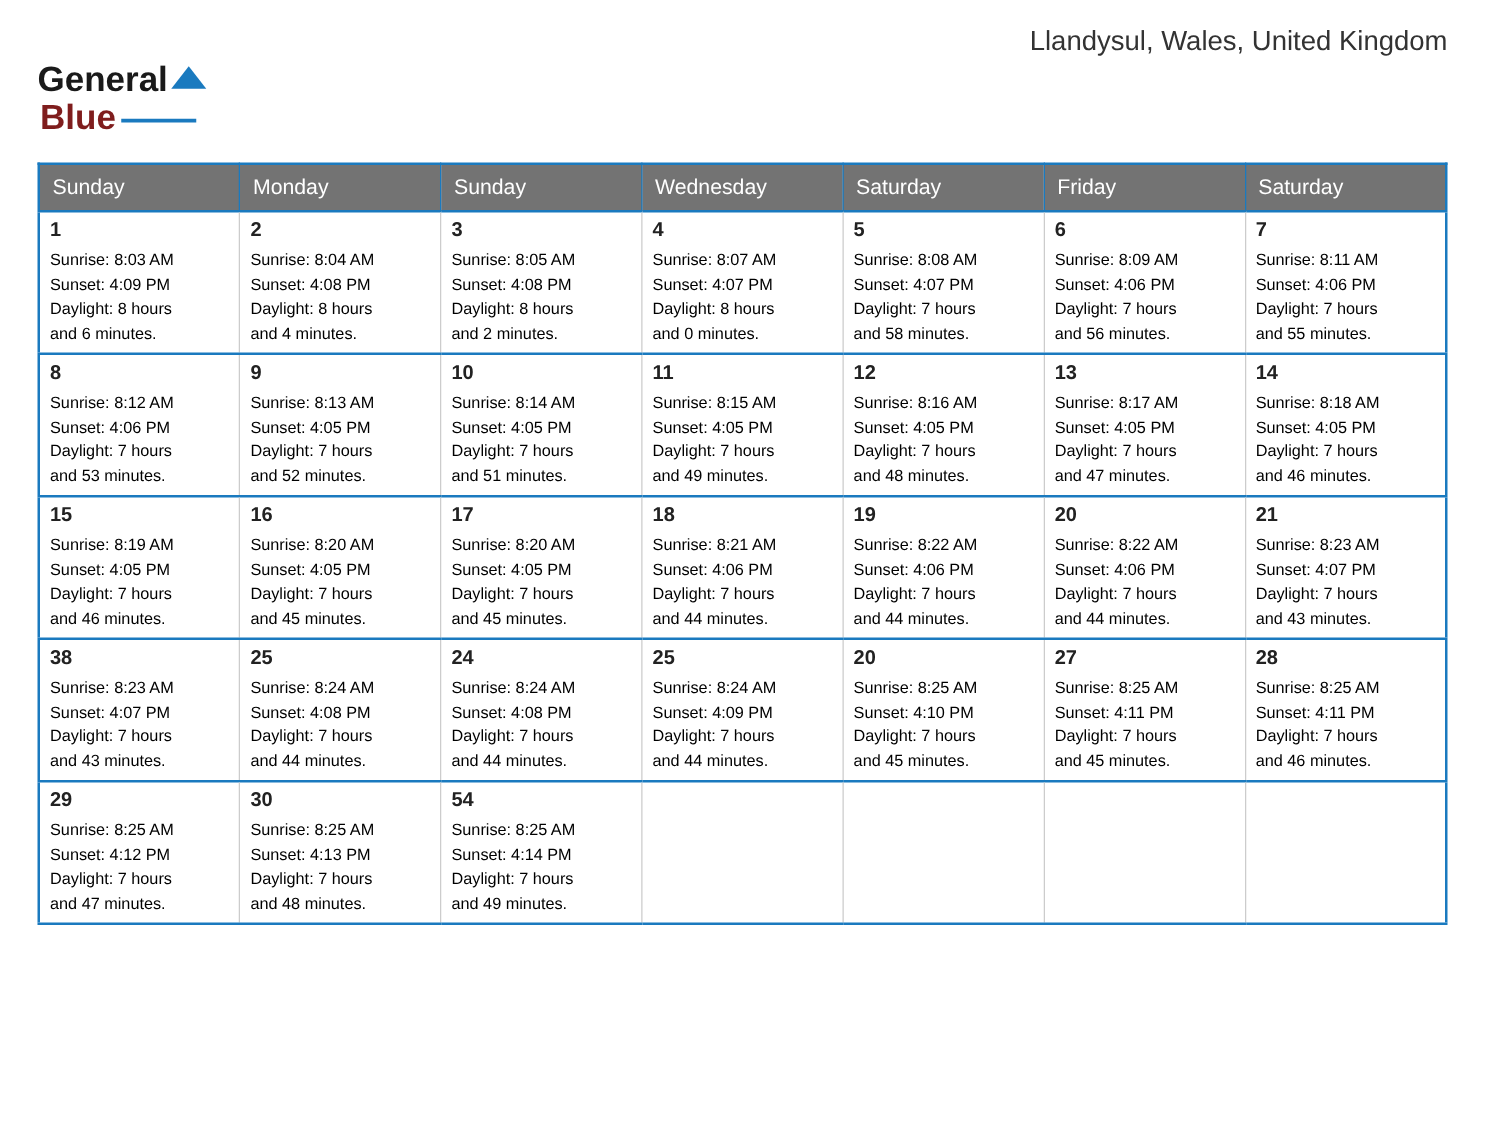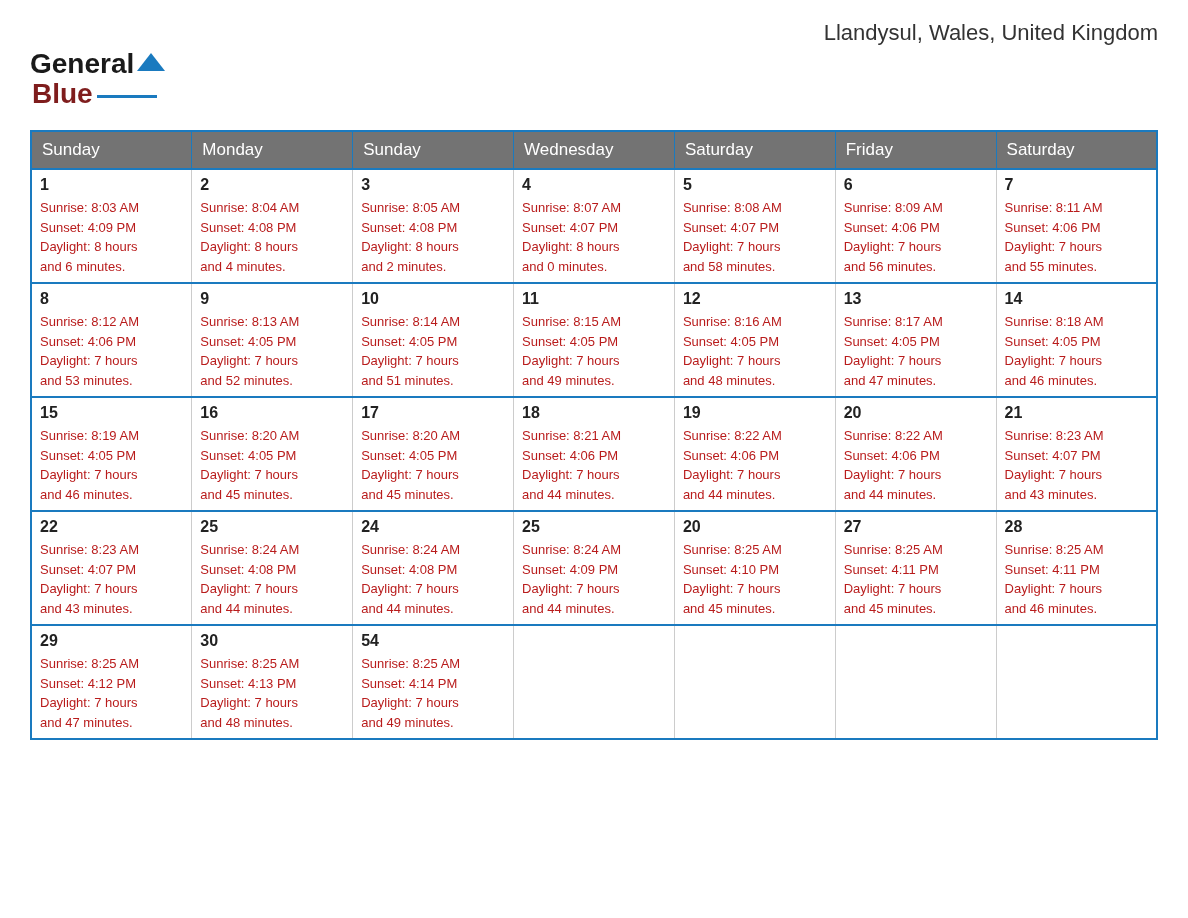--- a/index.html
+++ b/index.html
@@ -89,21 +89,21 @@
     }
     .day-num {
       font-size: 16px;
       font-weight: bold;
       display: block;
       margin-bottom: 4px;
     }
     .day-info {
       font-size: 13px;
       line-height: 1.5;
-      color: #b91c1c;
+      color: #000000;
     }
     tr:last-child td {
       border-bottom: 2px solid #1a7abf;
       border-radius: 23px;
     }
   </style>
 </head>
 <body>
 
 <div class="header">
@@ -220,21 +220,21 @@
           <span class="day-num">20</span>
           <div class="day-info">Sunrise: 8:22 AM<br>Sunset: 4:06 PM<br>Daylight: 7 hours<br>and 44 minutes.</div>
         </td>
         <td>
           <span class="day-num">21</span>
           <div class="day-info">Sunrise: 8:23 AM<br>Sunset: 4:07 PM<br>Daylight: 7 hours<br>and 43 minutes.</div>
         </td>
       </tr>
       <tr>
         <td>
-          <span class="day-num">22</span>
+          <span class="day-num">38</span>
           <div class="day-info">Sunrise: 8:23 AM<br>Sunset: 4:07 PM<br>Daylight: 7 hours<br>and 43 minutes.</div>
         </td>
         <td>
           <span class="day-num">25</span>
           <div class="day-info">Sunrise: 8:24 AM<br>Sunset: 4:08 PM<br>Daylight: 7 hours<br>and 44 minutes.</div>
         </td>
         <td>
           <span class="day-num">24</span>
           <div class="day-info">Sunrise: 8:24 AM<br>Sunset: 4:08 PM<br>Daylight: 7 hours<br>and 44 minutes.</div>
         </td>

